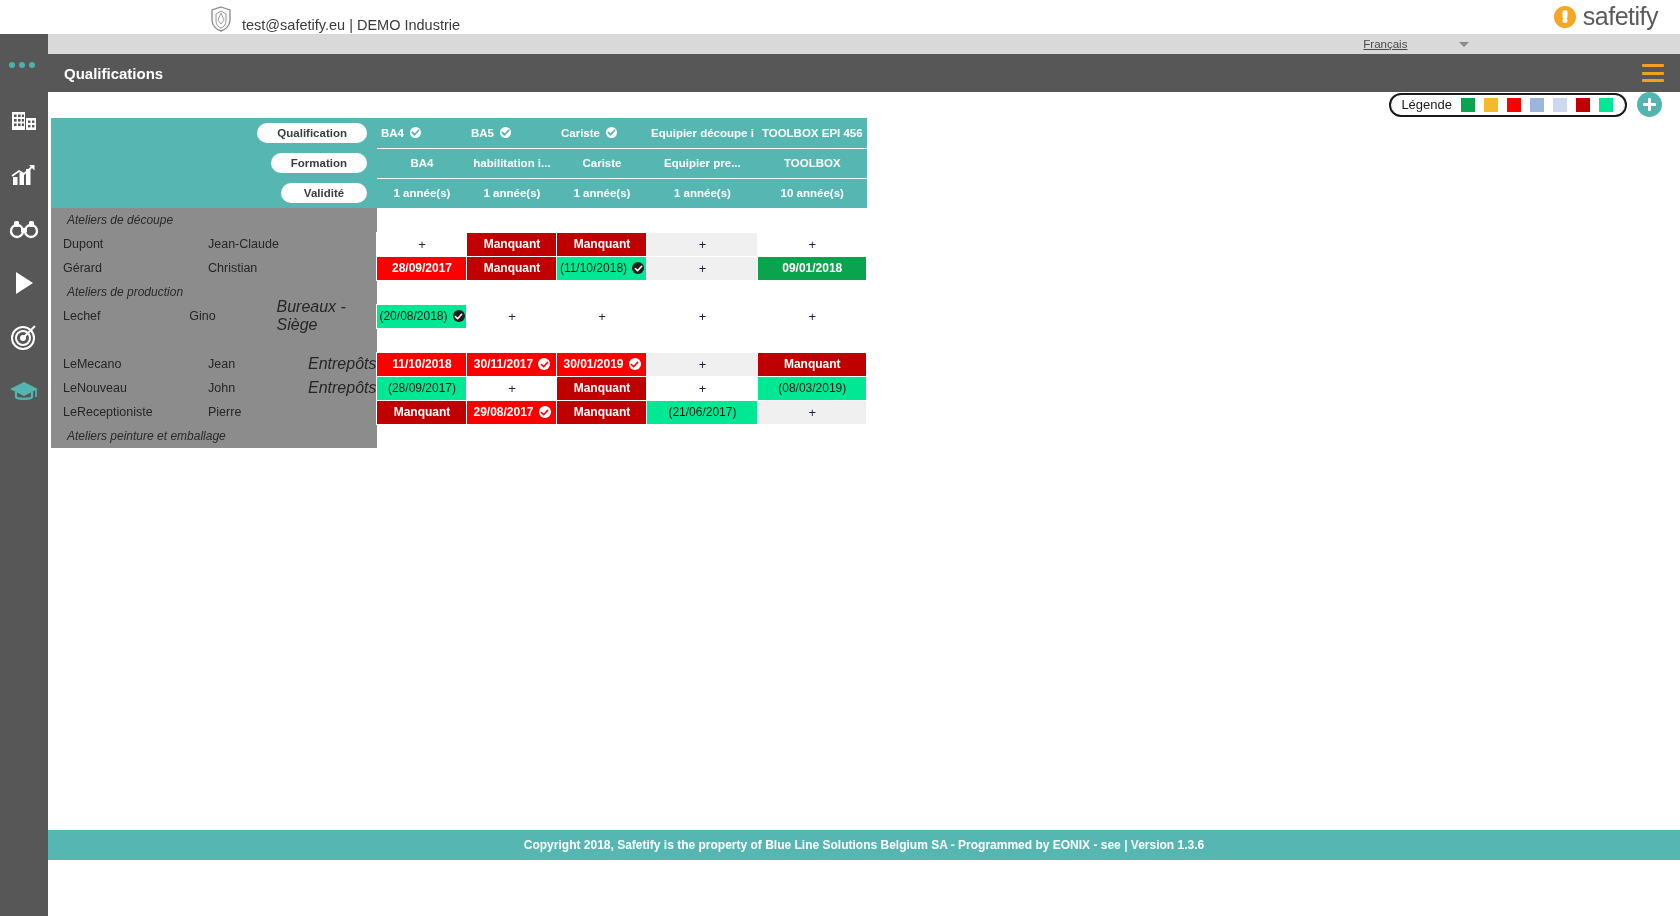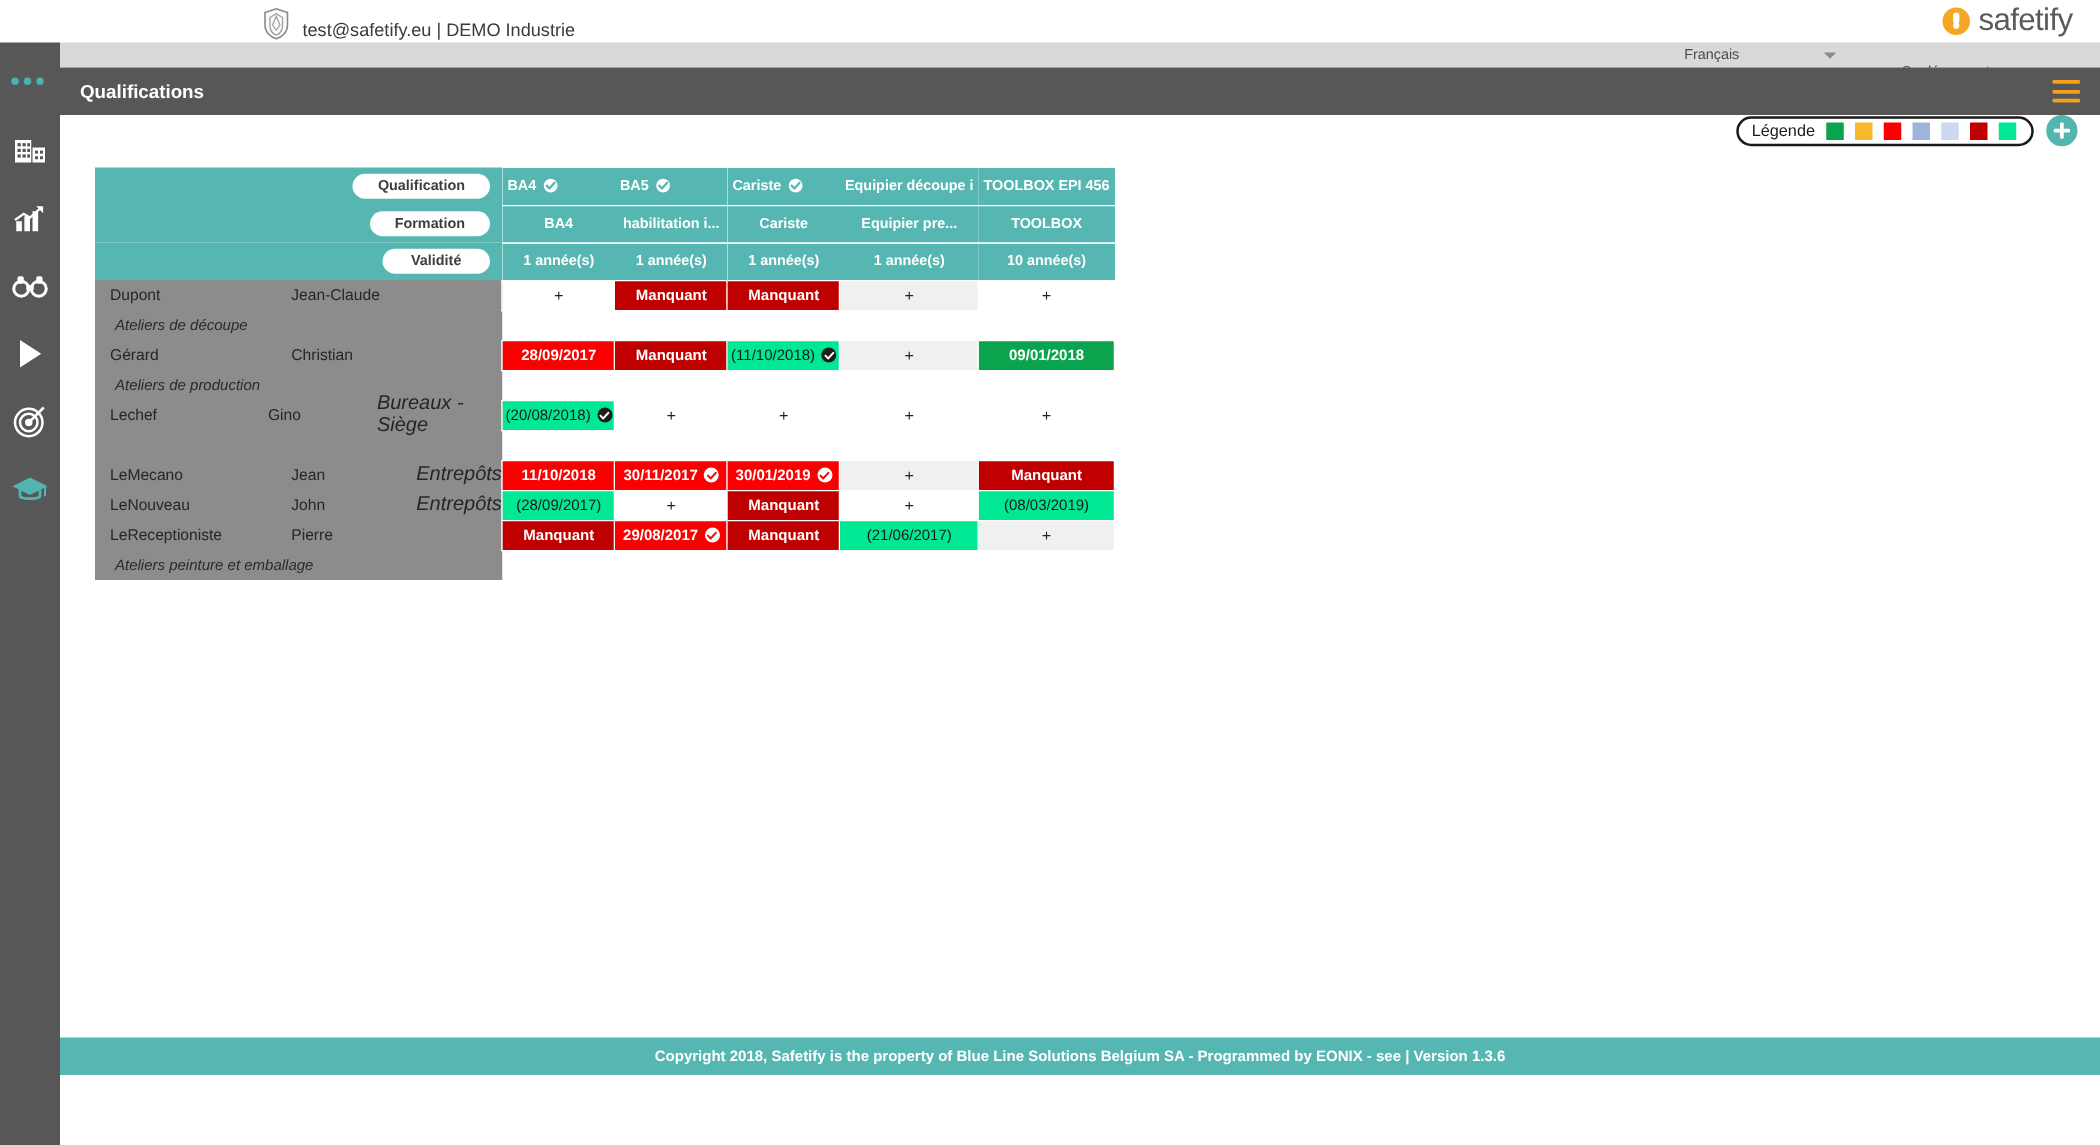--- a/index.html
+++ b/index.html
@@ -46,21 +46,21 @@
   .utilbar {
     position: absolute; left: 48px; top: 34px; width: 1632px; height: 20px;
     background: #d9d9d9;
     display: flex; align-items: center; justify-content: flex-end;
   }
   .lang-wrap {
     display: flex; align-items: center; gap: 52px;
     margin-right: 78px;
     font-size: 11.5px; color: #4a4a4a;
   }
-  .lang-sel { display: flex; align-items: center; gap: 68px; }
+  .lang-sel { display: flex; align-items: center; gap: 52px; text-decoration: underline; }
   .caret {
     width: 0; height: 0; border-left: 5px solid transparent;
     border-right: 5px solid transparent; border-top: 5px solid #8b8b8b;
   }
   .logout { font-size: 11.5px; color: #4a4a4a; margin-top: 28px; }
 
   
   .sidebar {
     position: absolute; left: 0; top: 34px; width: 48px; height: 882px;
     background: #575757;
@@ -116,21 +116,21 @@
     width: 25px; height: 25px; border-radius: 50%;
     background: #53b5b0; position: relative;
   }
   .add-btn::before, .add-btn::after {
     content: ""; position: absolute; background: #ffffff; border-radius: 1px;
   }
   .add-btn::before { left: 6px; top: 11px; width: 13px; height: 3px; }
   .add-btn::after  { left: 11px; top: 6px; width: 3px; height: 13px; }
 
   
-  .table-wrap { position: absolute; left: 28px; top: 26px; margin-top: 16px; }
+  .table-wrap { position: absolute; left: 3px; top: 26px; }
   table.grid { border-collapse: collapse; table-layout: fixed; }
   td.hdr-lbl {
     width: 320px; background: #56b7b2; text-align: right;
     padding: 0 10px 0 0; vertical-align: middle; height: 30px;
   }
   .pillbtn {
     display: inline-block; background: #ffffff; color: #3d3d3d;
     font-size: 11.5px; font-weight: bold;
     border-radius: 12px; padding: 4px 20px; min-width: 86px; text-align: center;
   }
@@ -439,20 +439,26 @@
               </span>
             </td>
             <td class="hdr-cell">
               <span class="hdr-inner">
                 <span>10 année(s)</span>
               </span>
             </td>
           </tr>
           <tr>
             <td class="name-cell">
+              <span class="dept-inner">Ateliers de découpe</span>
+            </td>
+            <td colspan="5" style="background:#ffffff;height:24px;padding:0;"></td>
+          </tr>
+          <tr>
+            <td class="name-cell">
               <span class="name-inner">
                 <span class="nm-last">Dupont</span>
                 <span class="nm-first">Jean-Claude</span>
                 <span class="nm-site"></span>
               </span>
             </td>
             <td class="dcell c-white">
               <span class="dc-inner">
                 <span class="plus">+</span>
               </span>
@@ -470,26 +476,20 @@
             <td class="dcell c-grey">
               <span class="dc-inner">
                 <span class="plus">+</span>
               </span>
             </td>
             <td class="dcell c-white">
               <span class="dc-inner">
                 <span class="plus">+</span>
               </span>
             </td>
-          </tr>
-          <tr>
-            <td class="name-cell">
-              <span class="dept-inner">Ateliers de découpe</span>
-            </td>
-            <td colspan="5" style="background:#ffffff;height:24px;padding:0;"></td>
           </tr>
           <tr>
             <td class="name-cell">
               <span class="name-inner">
                 <span class="nm-last">Gérard</span>
                 <span class="nm-first">Christian</span>
                 <span class="nm-site"></span>
               </span>
             </td>
             <td class="dcell c-red">

